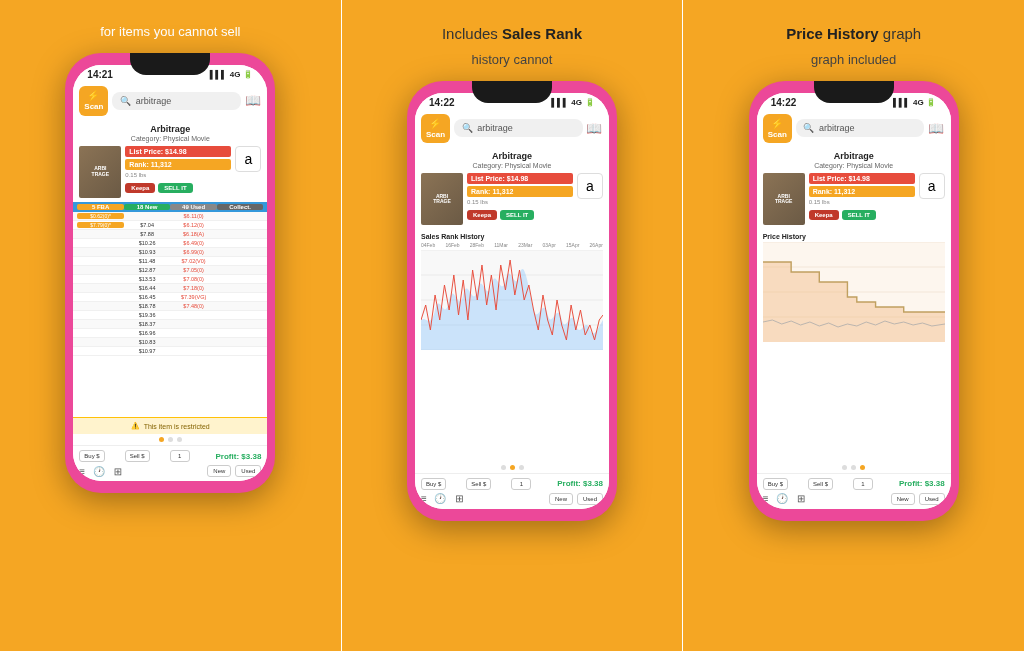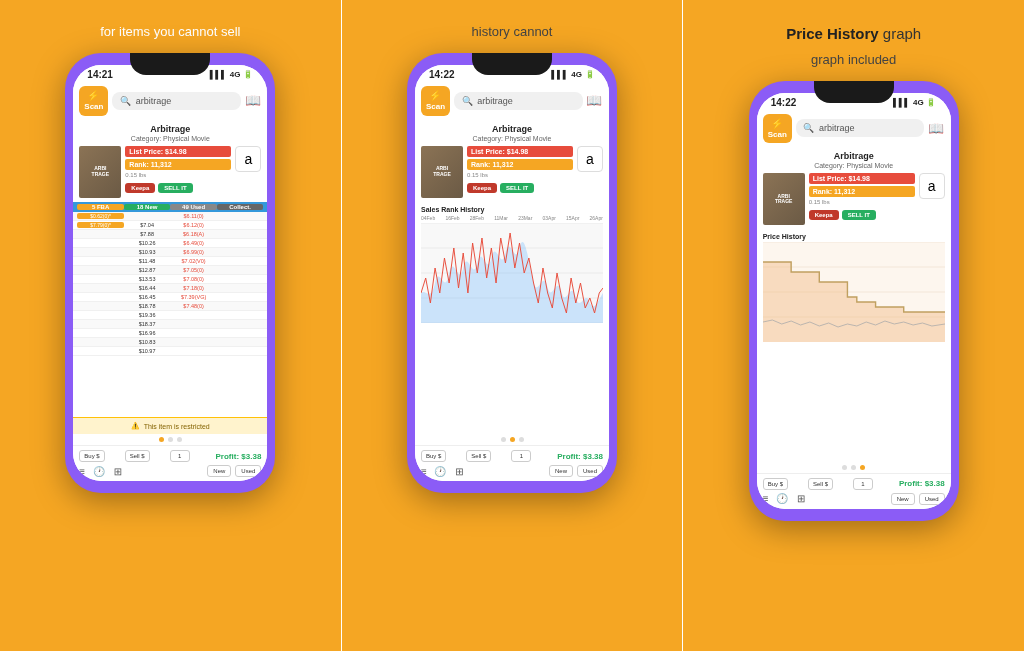--- a/index.html
+++ b/index.html
@@ -67,21 +67,21 @@
 
     .panel-middle .subtitle,
     .panel-right .subtitle {
       color: #444;
     }
 
     
     .phone {
       width: 210px;
       height: 440px;
-      background: #8b5cf6;
+      background: #ec4899;
       border-radius: 36px;
       padding: 12px 8px;
       position: relative;
       box-shadow: 0 8px 32px rgba(0,0,0,0.35);
       display: flex;
       flex-direction: column;
     }
 
     .phone-notch {
       width: 80px;
@@ -613,20 +613,23 @@
           </div>
         </div>
       </div>
     </div>
   </div>
 </div>
 
 <div class="panel-divider"></div>
 
 <div class="panel panel-middle">
+  <div class="panel-title">
+    <span>Includes <strong>Sales Rank</strong></span>
+  </div>
   <div class="subtitle">history cannot</div>
 
   <div class="phone">
     <div class="phone-notch"></div>
     <div class="phone-screen">
       <div class="status-bar">
         <span class="status-time">14:22</span>
         <div class="status-icons">
           <span>▌▌▌</span>
           <span>4G</span>

